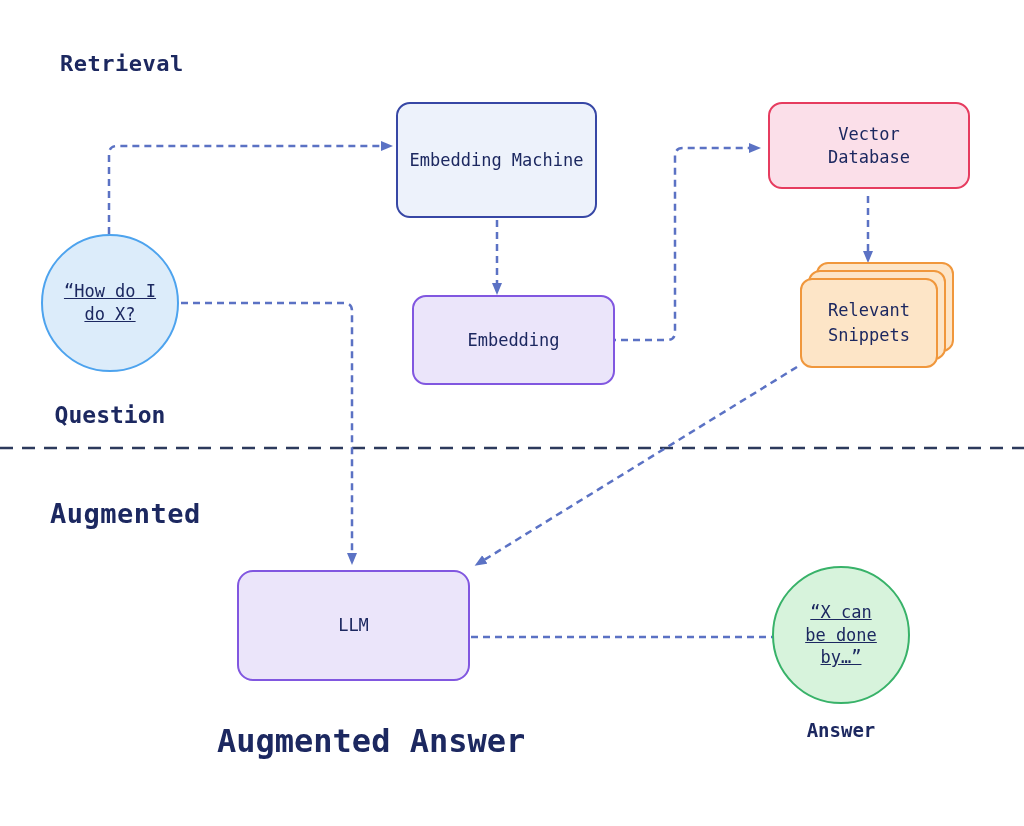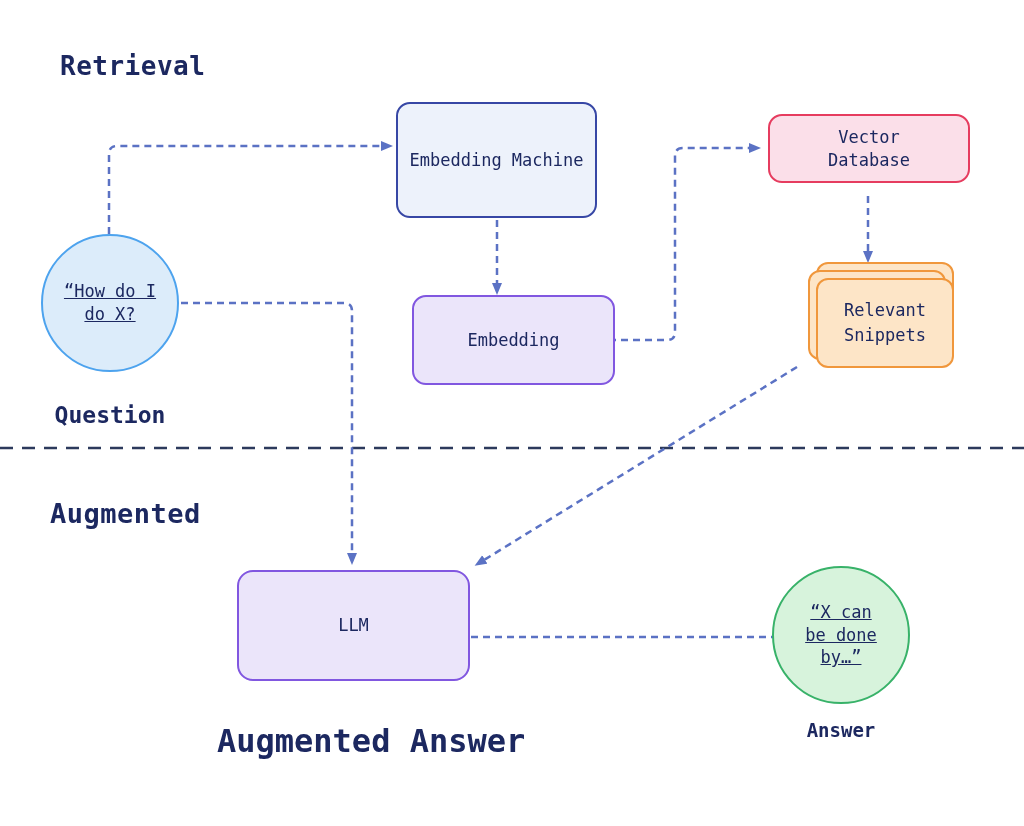--- a/index.html
+++ b/index.html
@@ -13,52 +13,52 @@
     fill:none; stroke:var(--arrow); stroke-width:2.5; stroke-dasharray:7 5; stroke-linecap:butt;
   }
   svg.connectors path.divider {
     fill:none; stroke:var(--divider); stroke-width:2.5; stroke-dasharray:13 9;
   }
   #ah path { fill:var(--arrow); }
 
   .section-title {
     position:absolute; font-weight:600; letter-spacing:0.5px;
   }
-  .title-retrieval  { left:60px;  top:51px;  font-size:26px; }
+  .title-retrieval  { left:60px;  top:51px;  font-size:22px; }
   .title-generation { left:50px;  top:498px; font-size:27px; }
 
   .node {
     position:absolute; display:flex; align-items:center; justify-content:center;
     text-align:center; white-space:pre-line; font-size:17px; line-height:1.35;
     box-sizing:border-box; font-weight:500;
   }
   .box { border-radius:14px; border:2px solid; }
   .circle { border-radius:50%; border:2px solid;text-decoration:underline; }
 
   .node-embedding-machine { left:396px; top:102px; width:201px; height:116px;
     background:var(--blue-fill); border-color:var(--blue-border); }
-  .node-vector-database  { left:768px; top:114px; width:202px; height:69px;
+  .node-vector-database  { left:768px; top:102px; width:202px; height:87px;
     background:var(--pink-fill); border-color:var(--pink-border); }
   .node-question { left:41px; top:234px; width:138px; height:138px;
     background:var(--sky-fill); border-color:var(--sky-border); }
   .node-embedding { left:412px; top:295px; width:203px; height:90px;
     background:var(--purple-fill); border-color:var(--purple-border); }
   .node-llm { left:237px; top:570px; width:233px; height:111px; border-radius:16px;
     background:var(--purple-fill); border-color:var(--purple-border); }
   .node-answer { left:772px; top:566px; width:138px; height:138px;
     background:var(--green-fill); border-color:var(--green-border); }
 
   .snippets-stack { position:absolute; left:800px; top:262px; width:156px; height:108px; }
   .snip-card {
     position:absolute; width:138px; height:90px; box-sizing:border-box;
     border-radius:12px; border:2px solid var(--orange-border); background:var(--orange-fill);
   }
   .snip-back2 { left:16px; top:0; }
   .snip-back1 { left:8px;  top:8px; }
-  .snip-front { left:16px;    top:16px; display:flex; align-items:center; justify-content:center;
+  .snip-front { left:0;    top:16px; display:flex; align-items:center; justify-content:center;
     text-align:right; white-space:pre-line; font-size:17px; line-height:1.45; font-weight:500; }
 
   .caption { position:absolute; text-align:center; font-weight:600; white-space:nowrap; }
   .caption-question  { left:20px;  width:180px; top:402px; font-size:23px; }
   .caption-augmented { left:217px; width:273px; top:722px; font-size:32px; }
   .caption-answer    { left:770px; width:142px; top:719px; font-size:19px; }
 </style>
 </head>
 <body>
 

